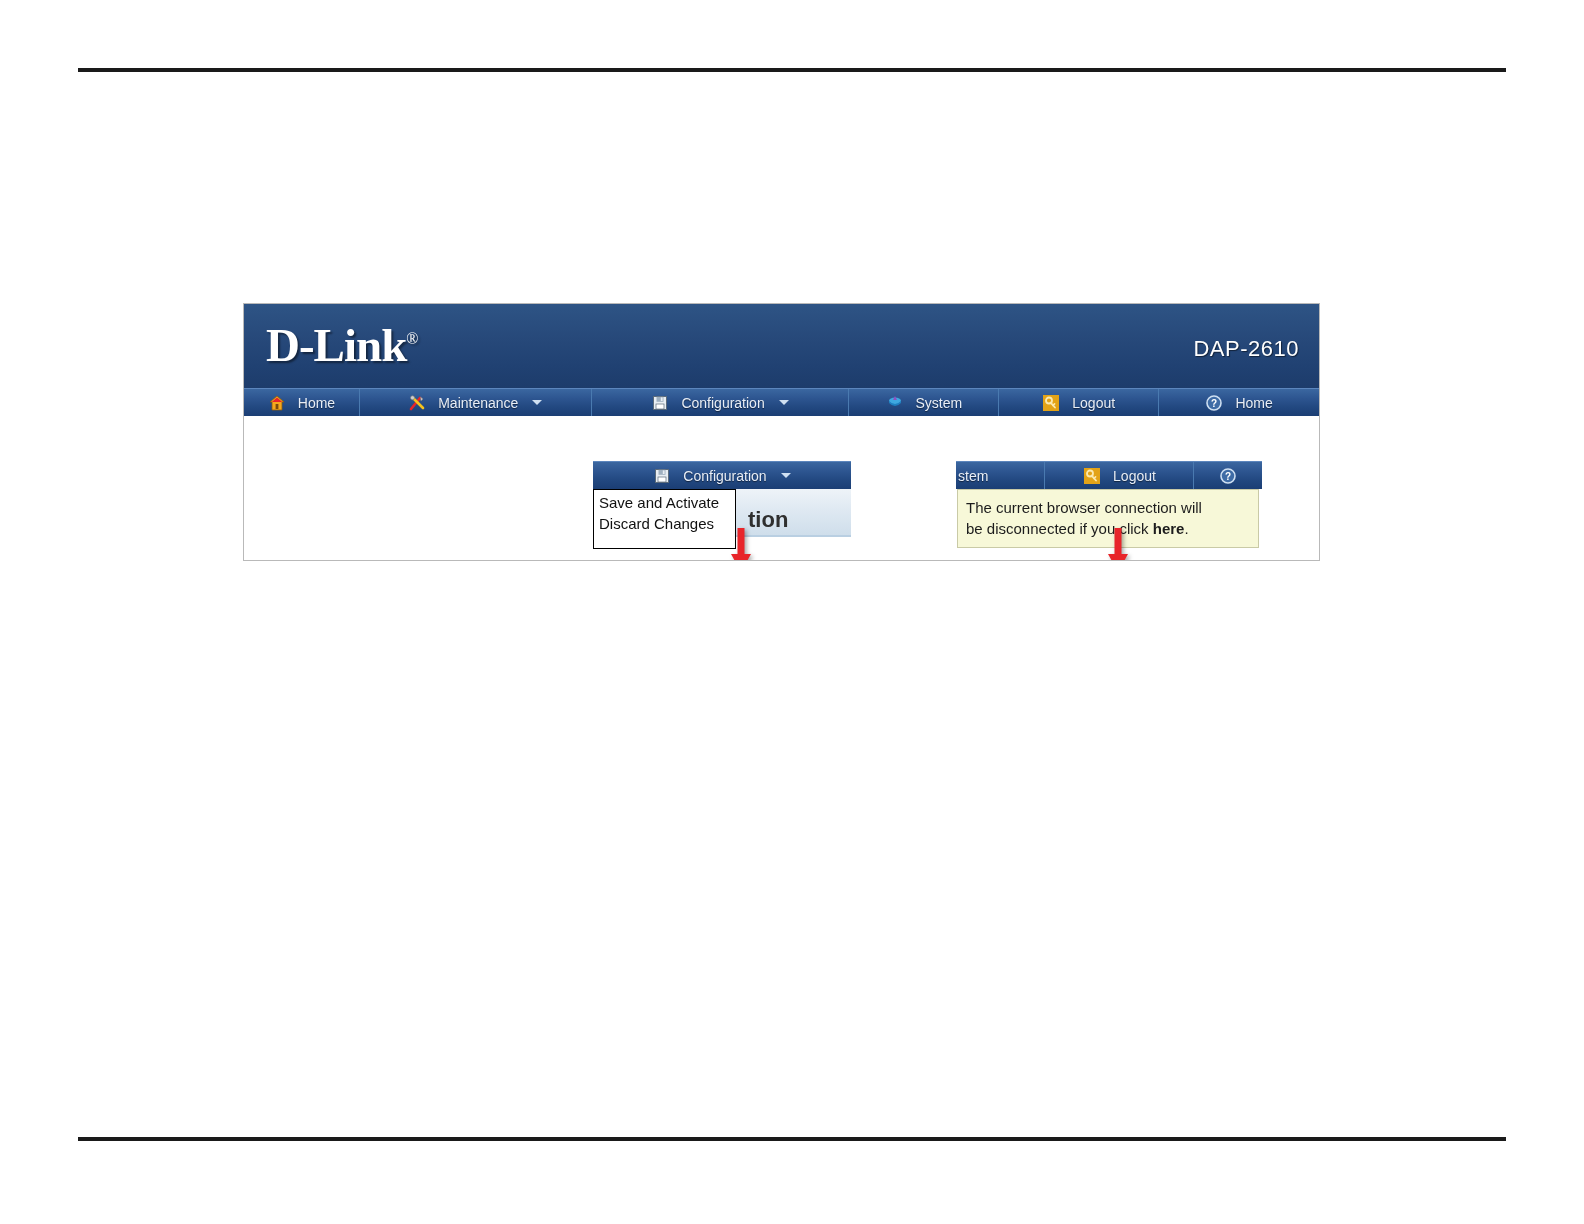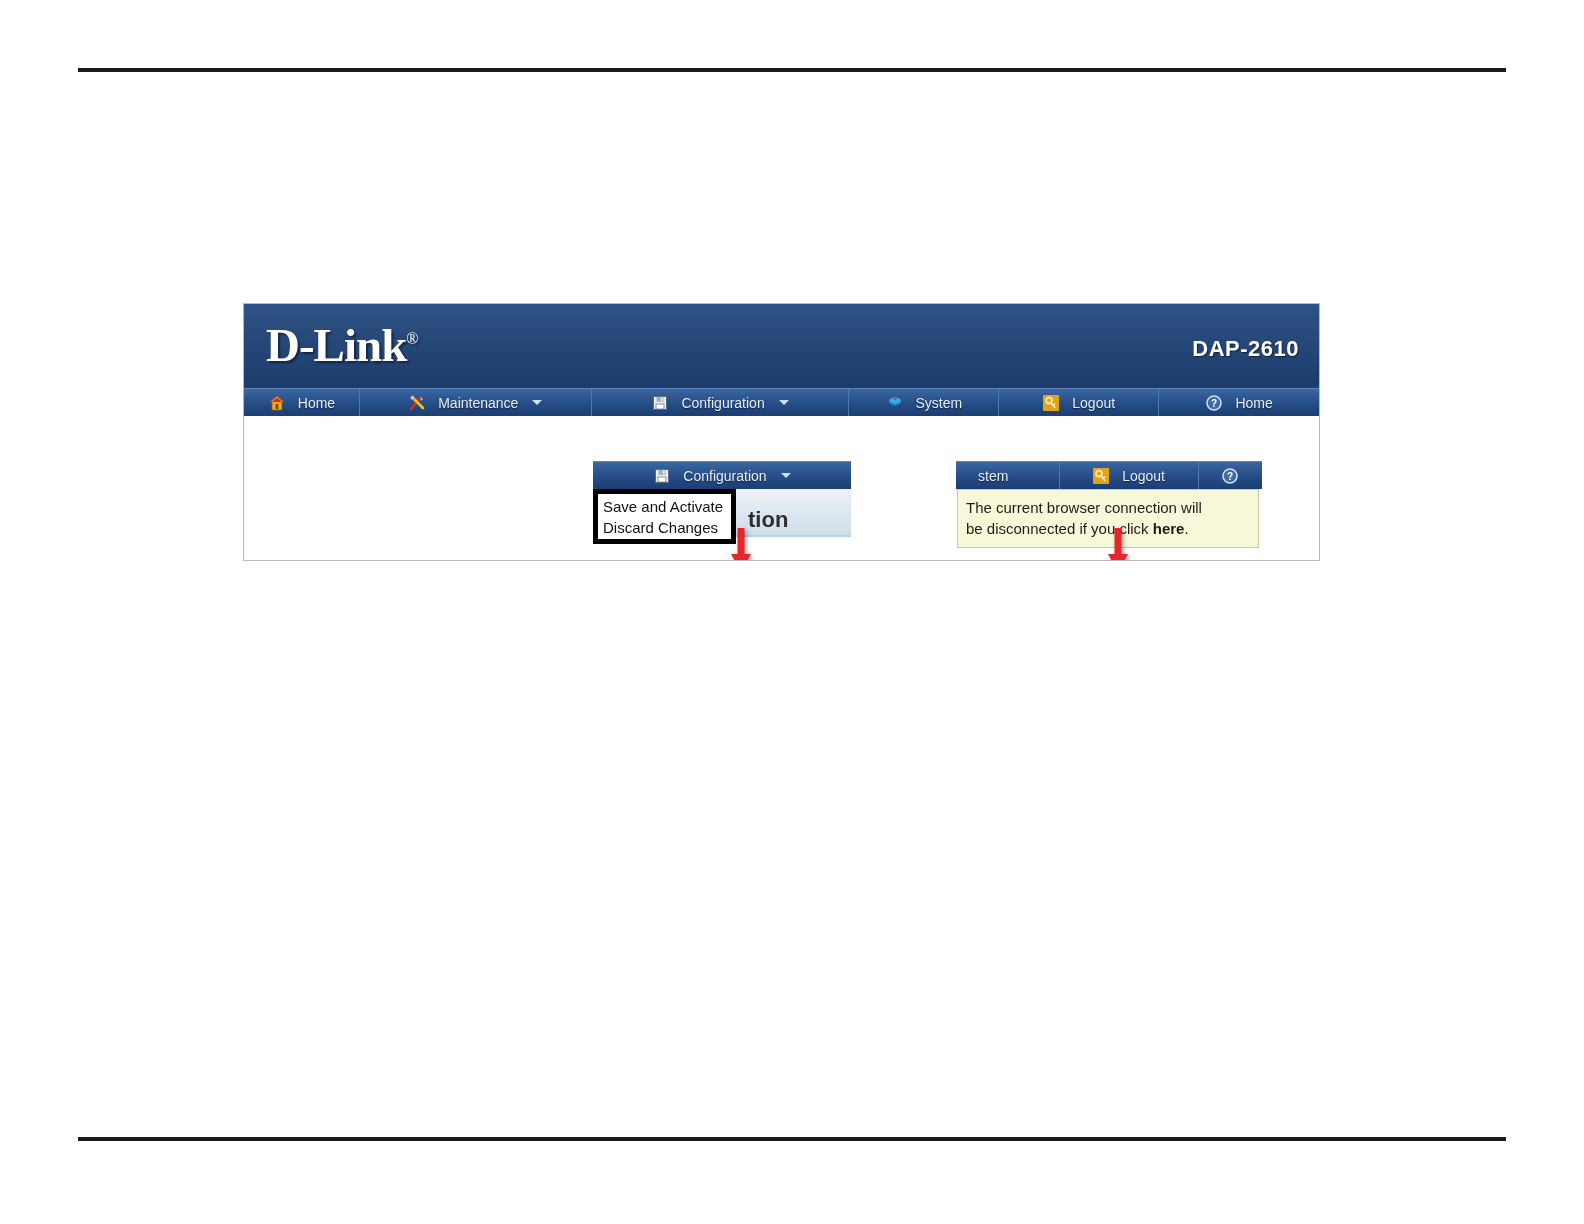--- a/index.html
+++ b/index.html
@@ -64,21 +64,21 @@
   .dlink-logo .reg {
     font-size: 16px;
     vertical-align: super;
     font-weight: normal;
   }
   .model-name {
     position: absolute;
     right: 20px;
     top: 32px;
     font-size: 22px;
-    font-weight: bold;
+    font-weight: normal;
     color: #ffffff;
     letter-spacing: 0.5px;
     text-shadow: 1px 1px 1px rgba(0,0,0,0.5);
     margin-left: 25px;
   }
 
   
   .navbar {
     position: absolute;
     left: 0;
@@ -139,32 +139,32 @@
   .float-seg {
     position: absolute;
     height: 28px;
     display: flex;
     background: linear-gradient(180deg, #3b67a0 0%, #2d5590 35%, #21477f 70%, #1b3e74 100%);
     border-top: 1px solid #5c86bd;
     box-sizing: border-box;
     overflow: hidden;
   }
   .float-config { left: 349px; top: 45px; width: 258px; }
-  .float-logout { left: 712px; top: 45px; width: 306px; padding-left: 20px; }
+  .float-logout { left: 712px; top: 45px; width: 306px; }
 
   
   .dropdown {
     position: absolute;
     left: 349px;
     top: 73px;
     width: 143px;
     background: #ffffff;
-    border: 5px solid #000000;
-    box-sizing: border-box;
-    padding: 2px 0 1px 0;
+    border: 1px solid #000000;
+    box-sizing: border-box;
+    padding: 2px 0 14px 0;
   }
   .dropdown-item {
     font-size: 15px;
     color: #111111;
     padding: 1px 4px 1px 5px;
     white-space: nowrap;
     line-height: 19px;
   }
 
   

